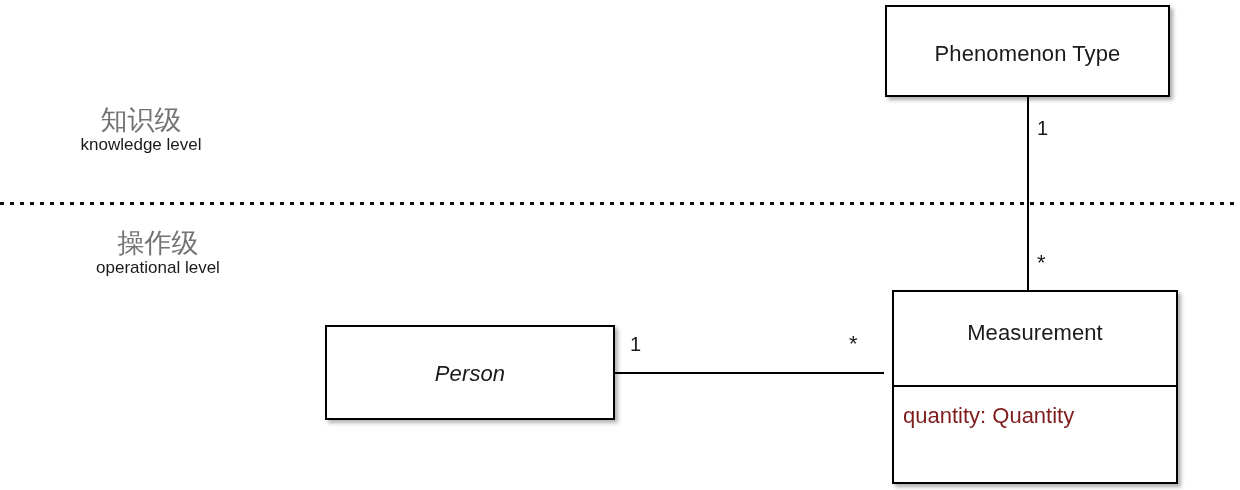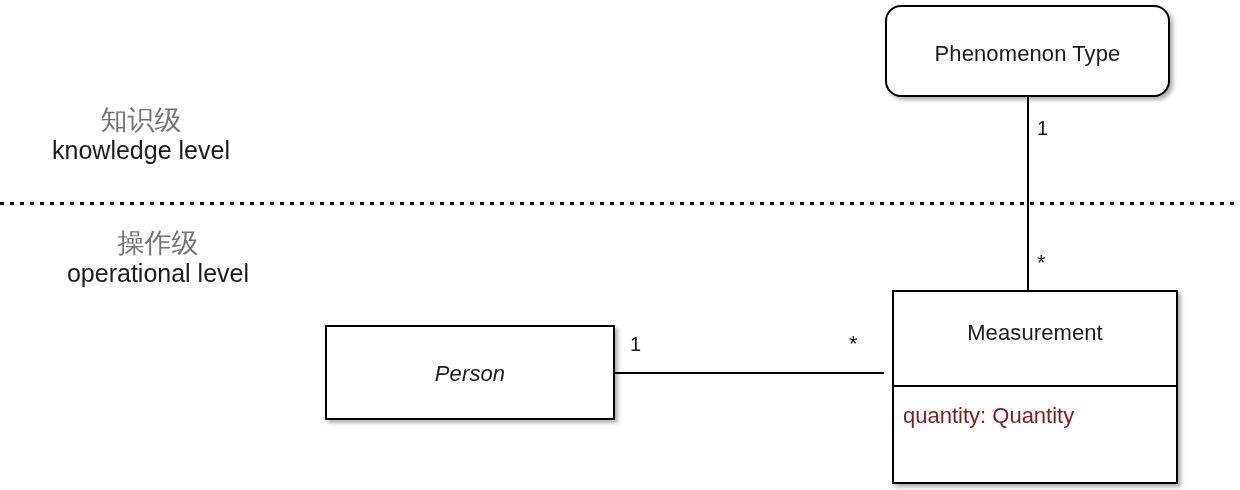--- a/index.html
+++ b/index.html
@@ -103,31 +103,31 @@
   }
   .caption-cn {
     display: block;
     font-size: 27px;
     line-height: 1.15;
     font-family: "DejaVu Sans", "Liberation Sans", sans-serif;
     color: #737373;
   }
   .caption-en {
     display: block;
-    font-size: 25px;
+    font-size: 17px;
     line-height: 1.2;
     color: #1a1a1a;
   }
 </style>
 </head>
 <body>
 
 <div id="canvas">
 
-  <div class="uml-box" style="left:885px; top:5px; width:285px; height:92px;border-radius:16px;">
+  <div class="uml-box" style="left:885px; top:5px; width:285px; height:92px;">
     <div class="box-title" style="top:36px;">Phenomenon Type</div>
   </div>
 
   <div class="edge-v" style="left:1027px; top:97px; height:193px;"></div>
 
   <div class="multiplicity" style="left:1037px; top:118px;">1</div>
 
   <div class="multiplicity star" style="left:1037px; top:252px;">*</div>
 
   <div class="level-separator" style="top:202px;"></div>

